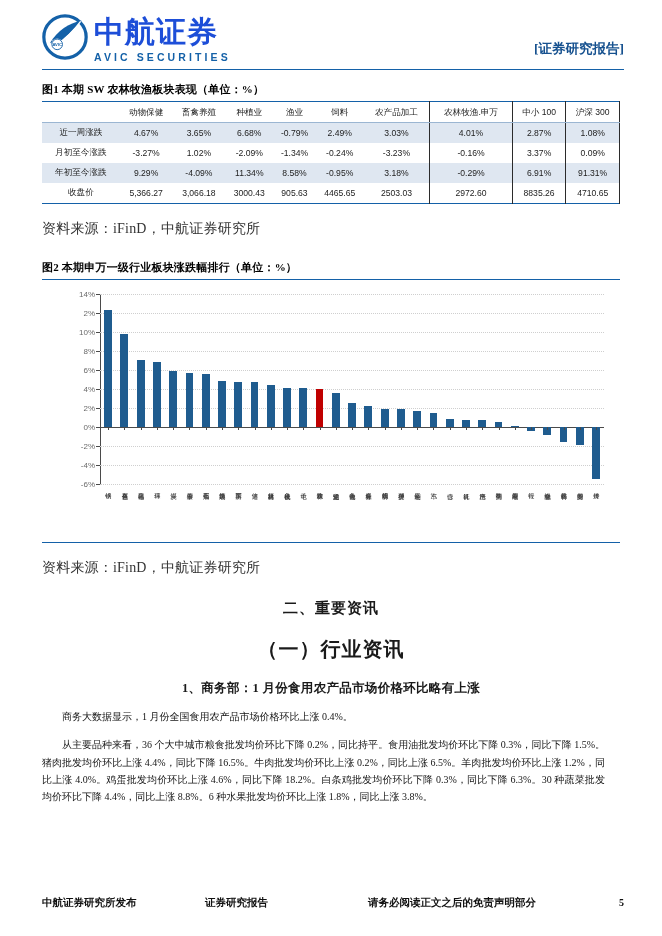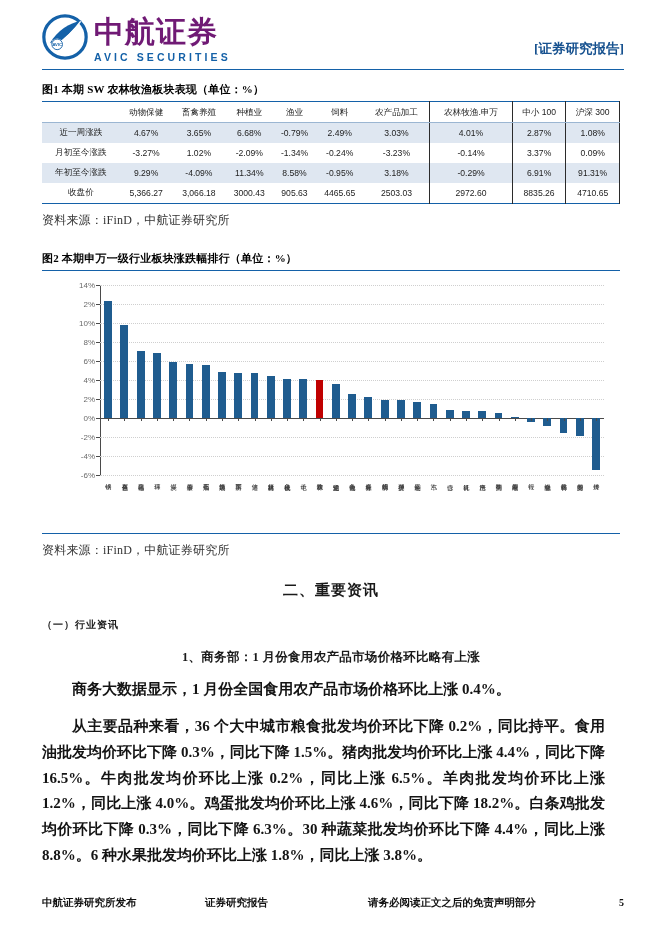--- a/index.html
+++ b/index.html
@@ -33,21 +33,21 @@
     width: 46px;
     height: 46px;
     margin-right: 6px;
     flex: none;
   }
   .logo-text-block { padding-top: 2px; }
   .logo-cn {
     font-family: "Liberation Serif", serif;
     font-size: 30px;
     font-weight: bold;
-    color: #701a75;
+    color: #1d4ed8;
     letter-spacing: 1px;
     line-height: 1.05;
   }
   .logo-en {
     font-family: "Liberation Sans", sans-serif;
     font-size: 10.5px;
     font-weight: bold;
     color: #1461a8;
     letter-spacing: 3.1px;
     margin-top: 3px;
@@ -72,23 +72,23 @@
   
   .figure-block { padding: 0 42px 0 42px; }
   .fig-caption {
     font-size: 11px;
     font-weight: bold;
     color: #000;
     margin: 4px 0 4px 0;
     letter-spacing: 0.2px;
   }
   .fig-source {
-    font-size: 12px;
+    font-size: 14px;
     color: #333;
-    margin-top: 8px;
+    margin-top: 16px;
     letter-spacing: 0.2px;
   }
 
   
   table.perf {
     border-collapse: collapse;
     width: 100%;
     font-size: 8.6px;
     font-family: "Liberation Sans", sans-serif;
     color: #222;
@@ -214,40 +214,40 @@
   
   .content { padding: 0 42px; }
   h2.sec {
     font-size: 15px;
     font-weight: bold;
     margin: 22px 0 0 0;
     text-align: center;
     letter-spacing: 1px;
   }
   h3.subsec {
-    font-size: 10px;
+    font-size: 20px;
     font-weight: bold;
     margin: 18px 0 16px 0;
+    text-align: center;
     letter-spacing: 1px;
   }
   h4.item {
     font-size: 12.5px;
     font-weight: bold;
     margin: 17px 0 0 0;
     text-align: center;
     letter-spacing: 0.3px;
   }
   p.para {
-    font-size: 15px;
+    font-size: 10px;
     line-height: 1.72;
     margin: 11px 15px 0 0;
     text-indent: 2em;
     text-align: justify;
     color: #141414;
-    font-weight: bold;
   }
 
   
   .footer {
     position: absolute;
     left: 42px;
     right: 38px;
     bottom: 26px;
     display: flex;
     align-items: baseline;
@@ -317,21 +317,21 @@
       </tr>
 
       <tr>
         <td class="rowlabel">月初至今涨跌</td>
         <td>-3.27%</td>
         <td>1.02%</td>
         <td>-2.09%</td>
         <td>-1.34%</td>
         <td>-0.24%</td>
         <td>-3.23%</td>
-        <td class="vbox-start">-0.14%</td>
+        <td class="vbox-start">-0.16%</td>
         <td class="vbox-start">3.37%</td>
         <td class="vbox-start vbox-end">0.09%</td>
       </tr>
 
       <tr class="alt">
         <td class="rowlabel">年初至今涨跌</td>
         <td>9.29%</td>
         <td>-4.09%</td>
         <td>11.34%</td>
         <td>8.58%</td>

